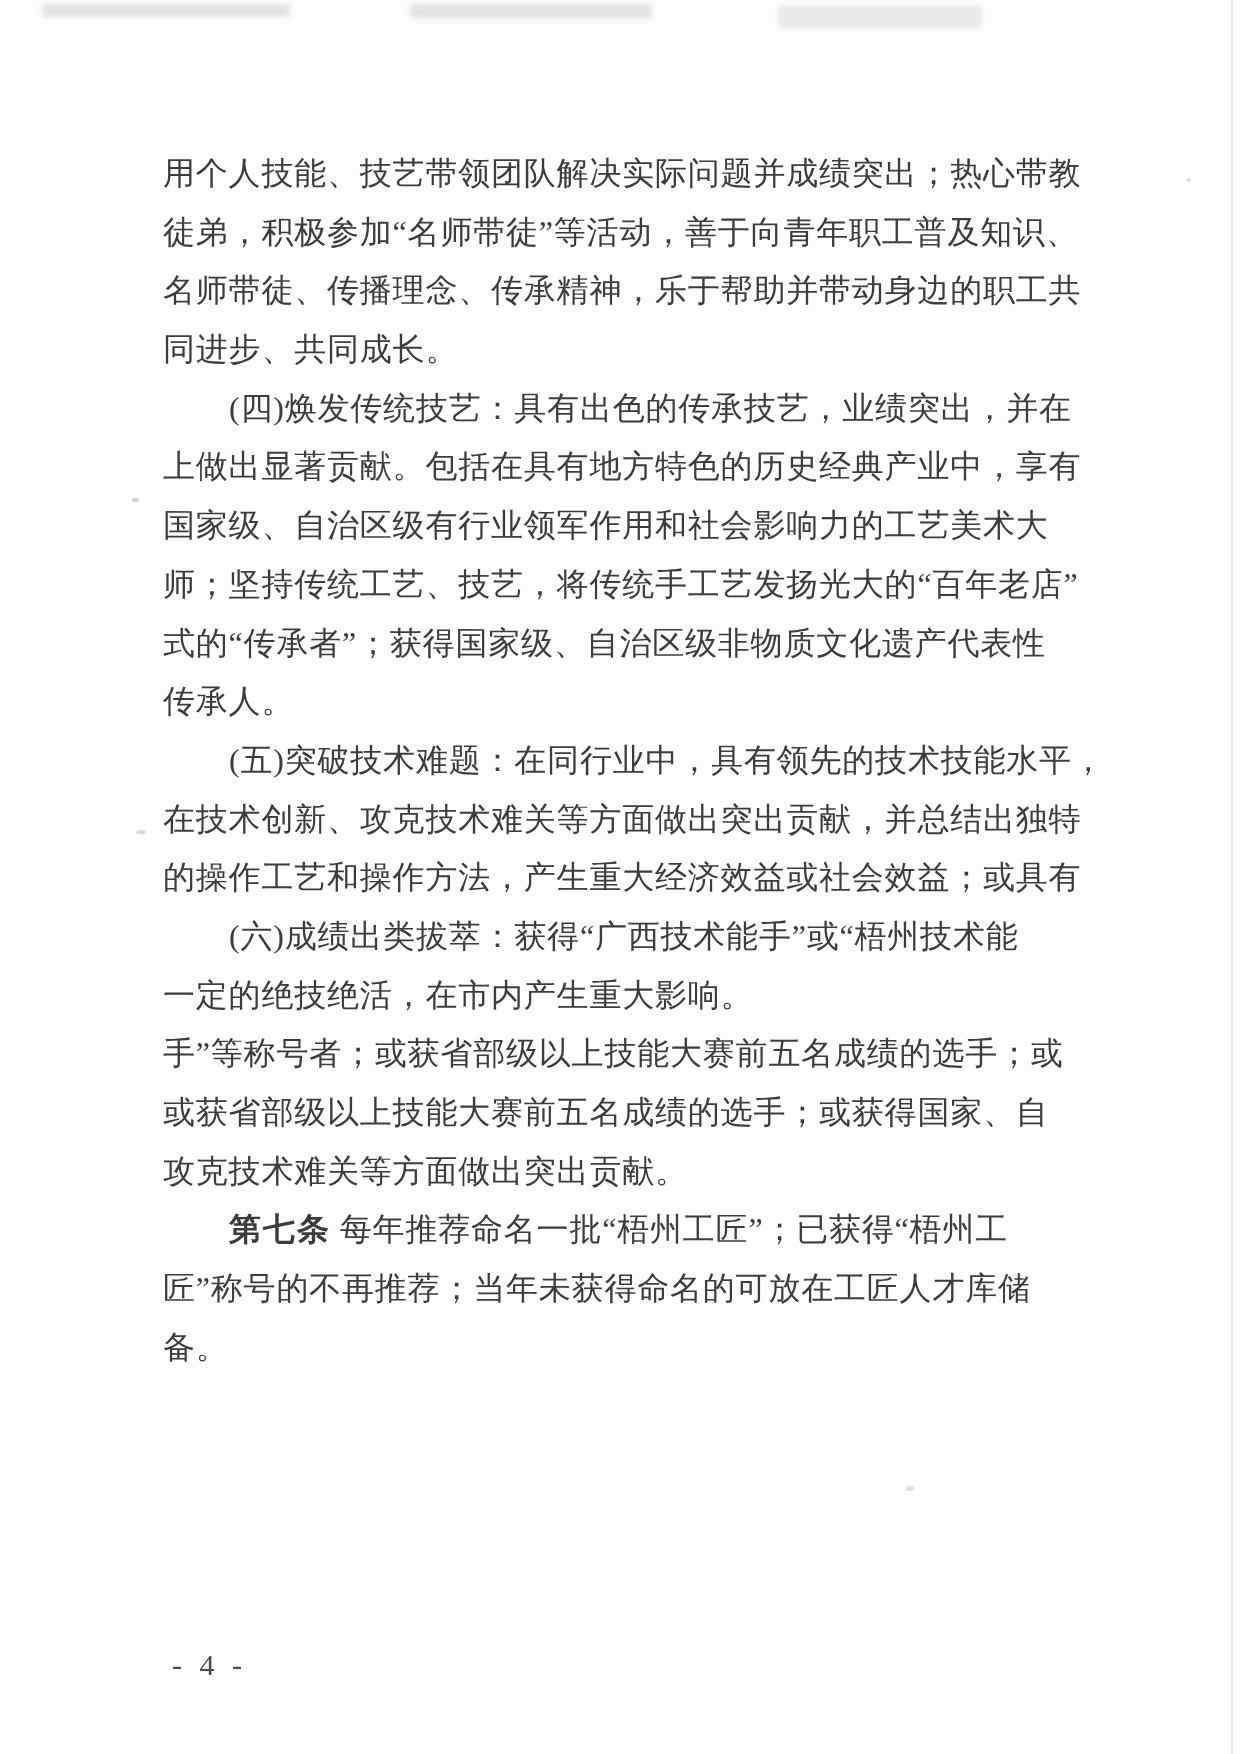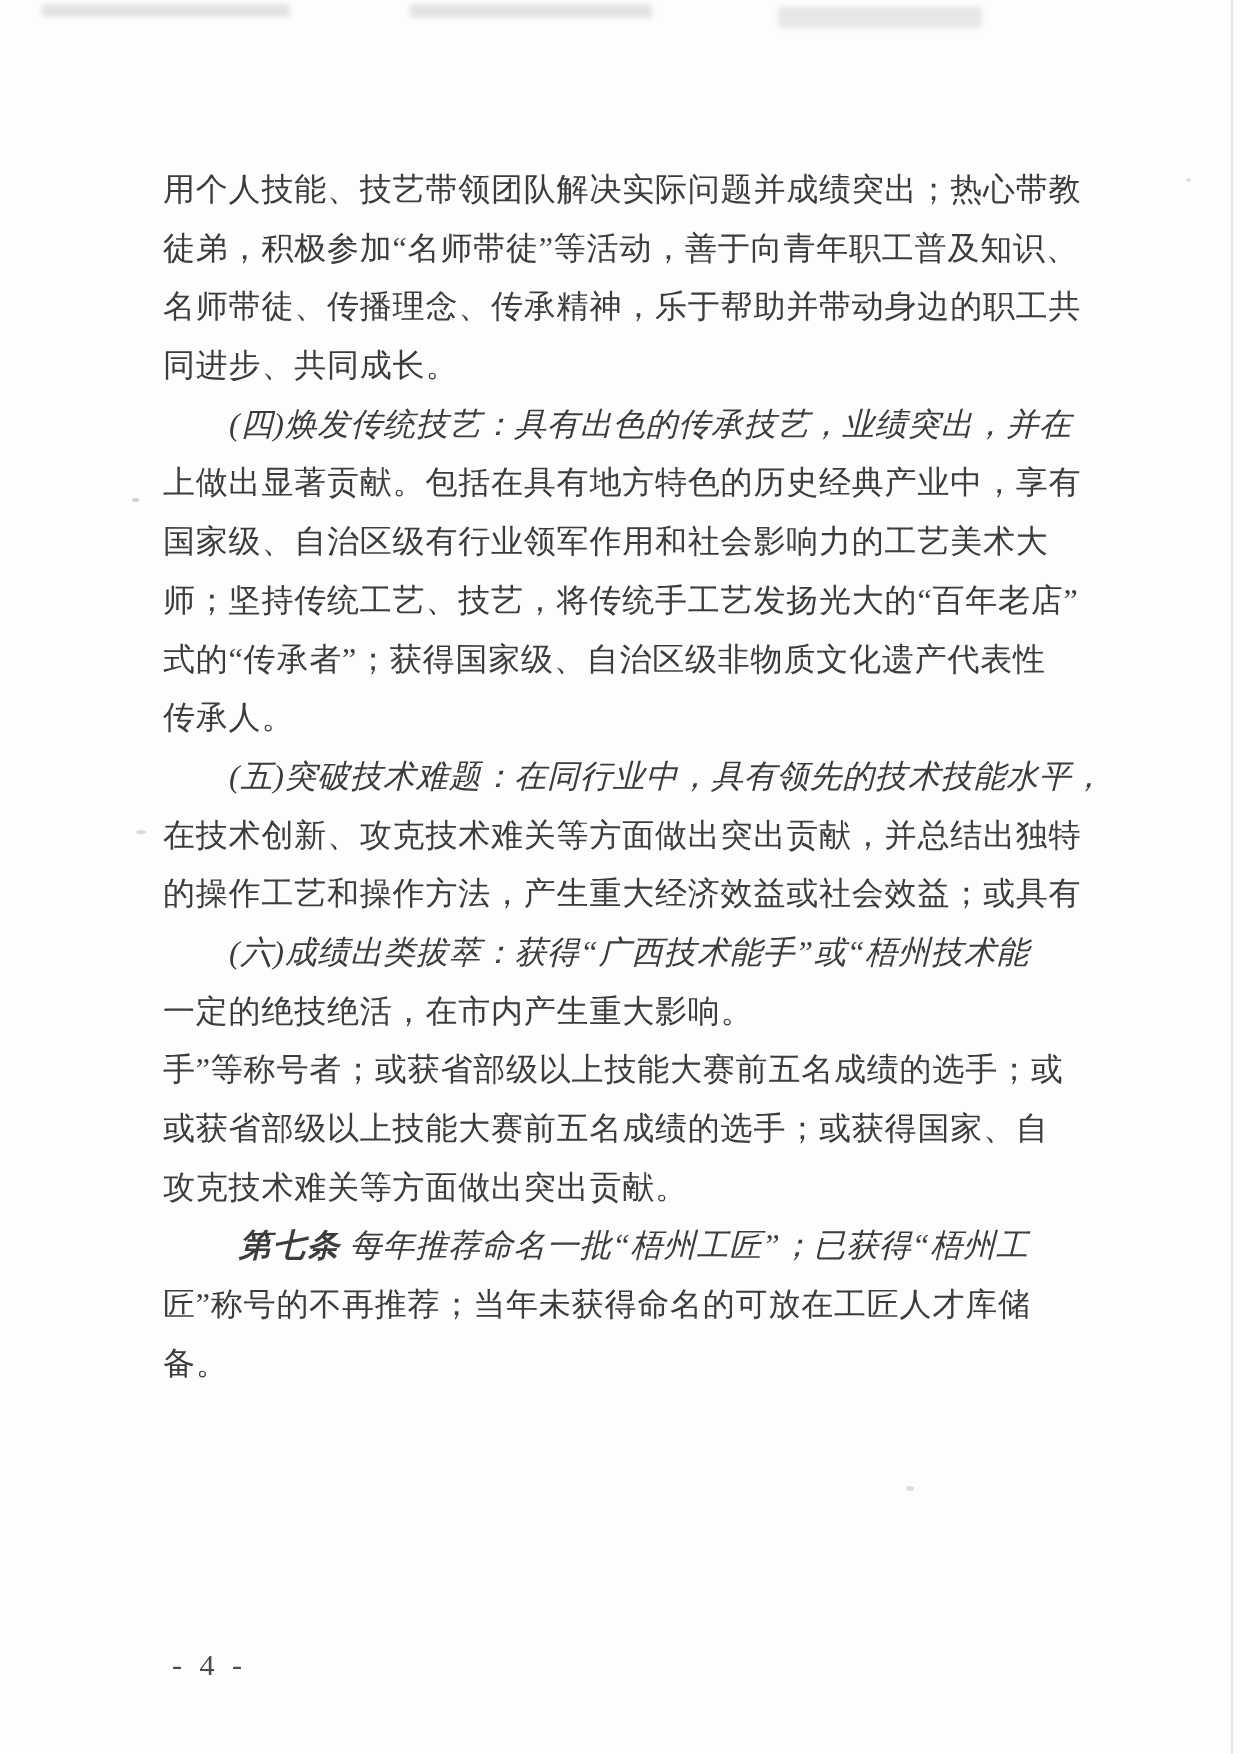--- a/index.html
+++ b/index.html
@@ -49,40 +49,38 @@
     filter: blur(0.5px);
   }
   .speck.p1 { left: 132px; top: 498px;  width: 7px;  height: 4px; opacity: 0.45; }
   .speck.p2 { left: 136px; top: 830px;  width: 10px; height: 4px; opacity: 0.35; }
   .speck.p3 { left: 906px; top: 1486px; width: 8px;  height: 5px; opacity: 0.30; }
   .speck.p4 { left: 1186px; top: 178px; width: 5px;  height: 4px; opacity: 0.30; }
 
   .content {
     position: absolute;
     left: 163px;
-    top: 160px;
+    top: 144px;
     width: 908px;
   }
   .line {
     height: 58.7px;
     line-height: 58.7px;
     font-size: 32px;
     letter-spacing: 0.8px;
     white-space: nowrap;
     font-weight: 400;
   }
   .line.indent {
     padding-left: 66px;
-    font-style: italic;
   }
   .line b {
     font-family: "Liberation Sans", "DejaVu Sans", sans-serif;
     font-weight: 700;
     letter-spacing: 2px;
-    margin-left: 10px;
   }
   .page-number {
     position: absolute;
     left: 172px;
     top: 1648px;
     font-size: 30px;
     letter-spacing: 5px;
     color: #4a4a4a;
     font-family: "Liberation Serif", "DejaVu Serif", serif;
   }

